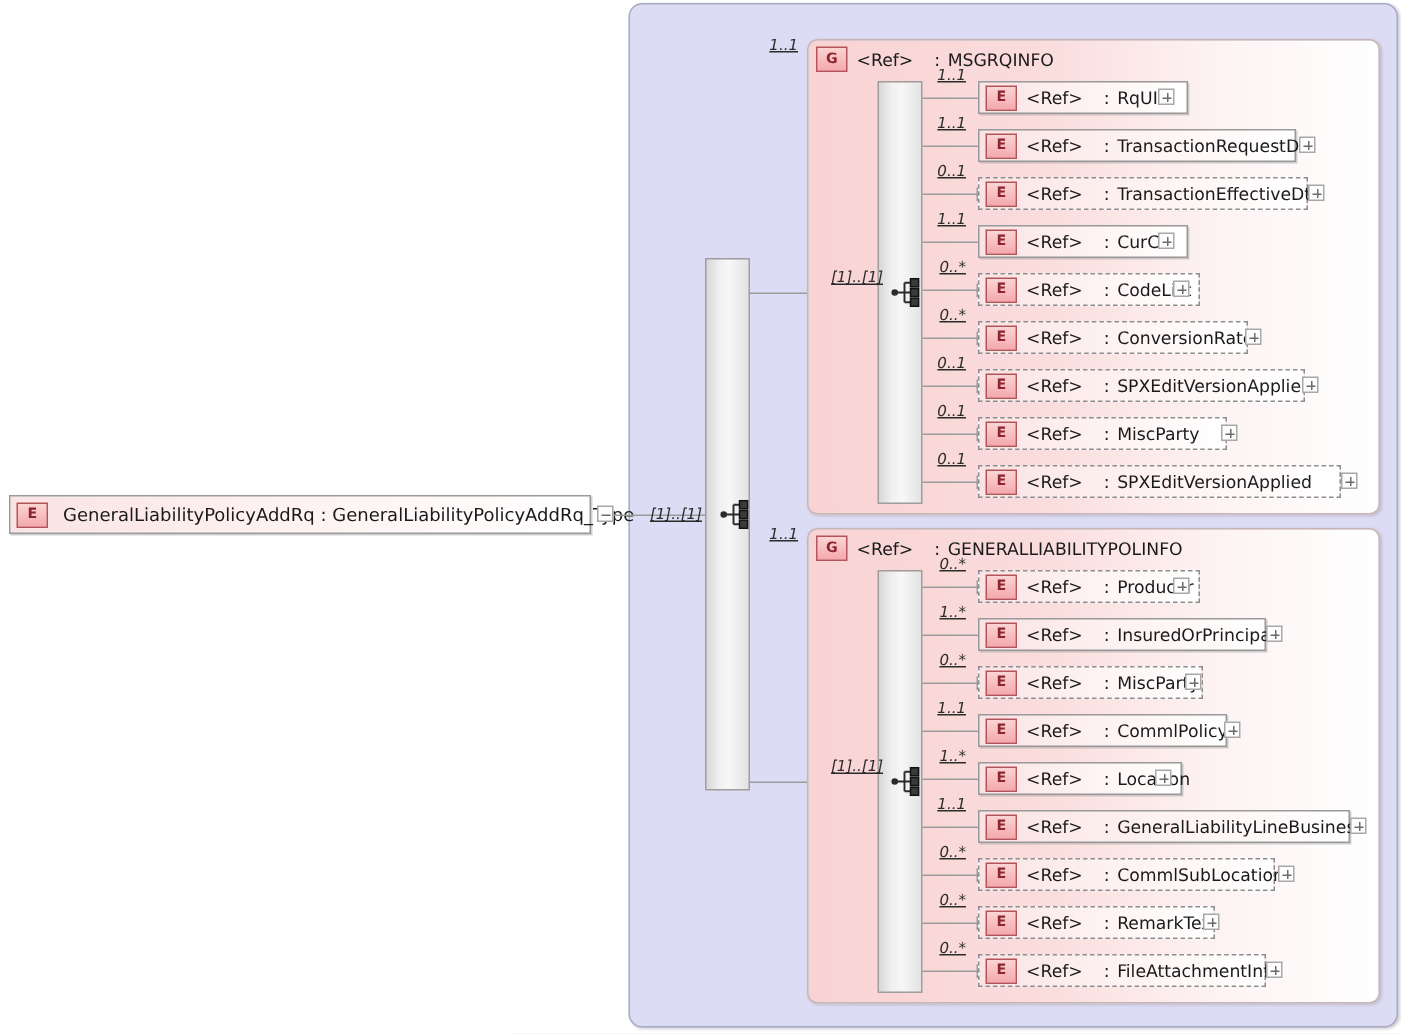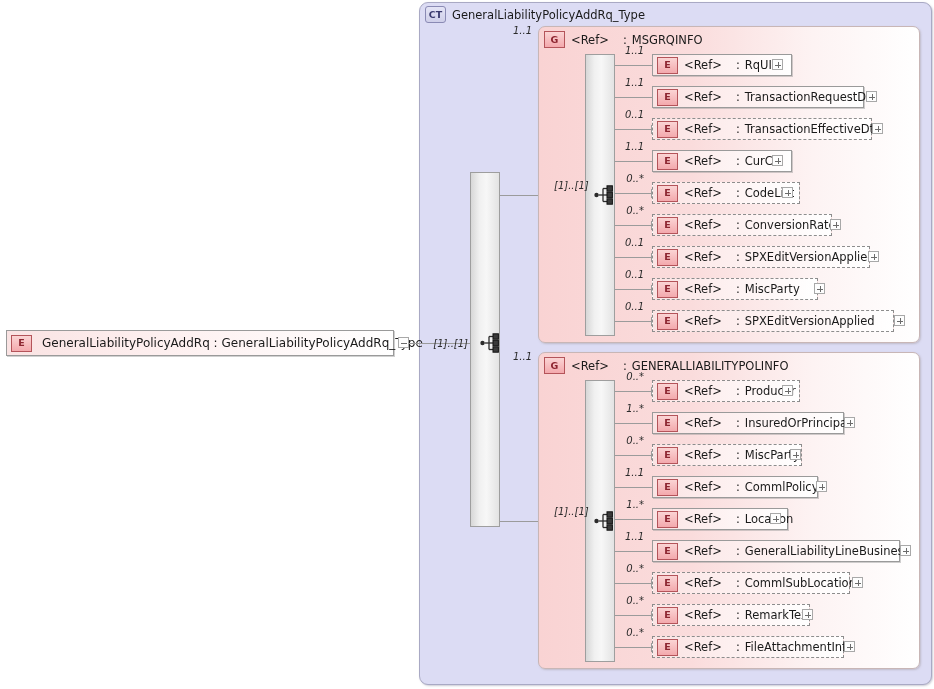--- a/index.html
+++ b/index.html
@@ -87,35 +87,31 @@
     border:1px solid #9e9e9e;
   }
 
   
   .hl{position:absolute;height:1px;background:#9b9b9b;}
   .vl{position:absolute;width:1px;background:#9b9b9b;}
 
   
   .card{
     position:absolute;font-size:10px;font-style:italic;color:#2b2b2b;
-    white-space:nowrap;text-align:right;
+    white-space:nowrap;text-align:right;text-decoration:underline;
   }
 
   
   .seq{position:absolute;width:22px;height:20px;}
 </style>
 </head>
 <body>
 
 <div id="stage">
     <div class="ctbox" style="left: 419px; top: 2px; width: 513px; height: 683px;"></div>
-    <div class="glabel" style="left: 425px; top: 6px; height: 17px;">
-      <span class="badge ct" style="margin-left: 0px;">CT</span>
-      <span class="nm">GeneralLiabilityPolicyAddRq_Type</span>
-    </div>
     <div class="elembox" style="left: 6px; top: 330px; width: 388px; height: 26px; font-size: 12px;">
       <span class="badge">E</span>
       <span class="nm" style="margin-left: 4px;">GeneralLiabilityPolicyAddRq : GeneralLiabilityPolicyAddRq_Type</span>
     </div>
     <div class="tog" style="left: 398px; top: 337px;"></div>
     <div class="hl" style="left: 409px; top: 343px; width: 61px;"></div>
     <div class="card" style="left: 430px; top: 338px; width: 38px;">[1]..[1]</div>
     <div class="vbar" style="left: 470px; top: 172px; width: 30px; height: 355px;"></div>
     <div class="seq" style="left: 480px; top: 333px;"><svg width="22" height="20" viewBox="0 0 22 20">
         <circle cx="2.5" cy="10" r="2.2" fill="#2b2b2b"></circle>

